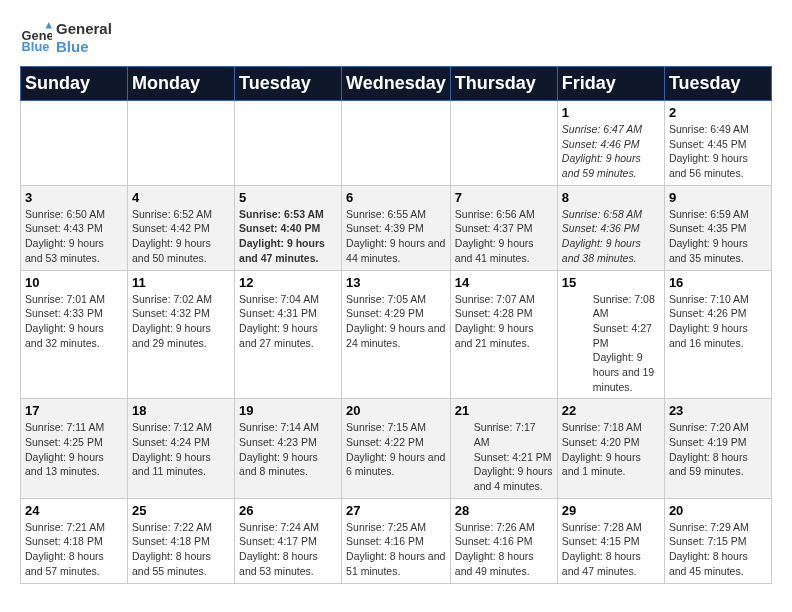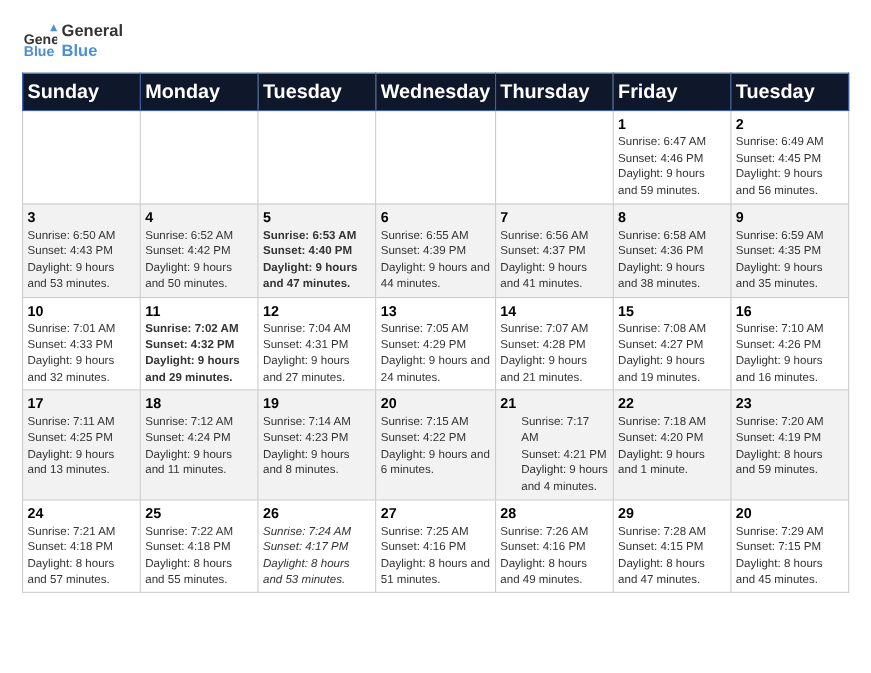--- a/index.html
+++ b/index.html
@@ -110,21 +110,21 @@
   </thead>
   <tbody id="calendar-body">
   <tr>
         <td class="empty-cell"></td>
         <td class="empty-cell"></td>
         <td class="empty-cell"></td>
         <td class="empty-cell"></td>
         <td class="empty-cell"></td>
         <td>
           <span class="day-num">1</span>
-          <div class="day-info" style="white-space: pre-line;">Sunrise: 6:47 AM
+          <div class="day-info" style="white-space: pre-line; font-style: italic;">Sunrise: 6:47 AM
 Sunset: 4:46 PM
 Daylight: 9 hours and 59 minutes.</div>
         </td>
         <td>
           <span class="day-num">2</span>
           <div class="day-info" style="white-space: pre-line;">Sunrise: 6:49 AM
 Sunset: 4:45 PM
 Daylight: 9 hours and 56 minutes.</div>
         </td>
       </tr>
@@ -154,41 +154,41 @@
 Daylight: 9 hours and 44 minutes.</div>
         </td>
         <td>
           <span class="day-num">7</span>
           <div class="day-info" style="white-space: pre-line;">Sunrise: 6:56 AM
 Sunset: 4:37 PM
 Daylight: 9 hours and 41 minutes.</div>
         </td>
         <td>
           <span class="day-num">8</span>
-          <div class="day-info" style="white-space: pre-line;">Sunrise: 6:58 AM
+          <div class="day-info" style="white-space: pre-line; font-style: italic;">Sunrise: 6:58 AM
 Sunset: 4:36 PM
 Daylight: 9 hours and 38 minutes.</div>
         </td>
         <td>
           <span class="day-num">9</span>
           <div class="day-info" style="white-space: pre-line;">Sunrise: 6:59 AM
 Sunset: 4:35 PM
 Daylight: 9 hours and 35 minutes.</div>
         </td>
       </tr>
       <tr>
         <td>
           <span class="day-num">10</span>
           <div class="day-info" style="white-space: pre-line;">Sunrise: 7:01 AM
 Sunset: 4:33 PM
 Daylight: 9 hours and 32 minutes.</div>
         </td>
         <td>
           <span class="day-num">11</span>
-          <div class="day-info" style="white-space: pre-line; font-weight: bold;">Sunrise: 7:02 AM
+          <div class="day-info" style="white-space: pre-line;">Sunrise: 7:02 AM
 Sunset: 4:32 PM
 Daylight: 9 hours and 29 minutes.</div>
         </td>
         <td>
           <span class="day-num">12</span>
           <div class="day-info" style="white-space: pre-line;">Sunrise: 7:04 AM
 Sunset: 4:31 PM
 Daylight: 9 hours and 27 minutes.</div>
         </td>
         <td>
@@ -198,21 +198,21 @@
 Daylight: 9 hours and 24 minutes.</div>
         </td>
         <td>
           <span class="day-num">14</span>
           <div class="day-info" style="white-space: pre-line;">Sunrise: 7:07 AM
 Sunset: 4:28 PM
 Daylight: 9 hours and 21 minutes.</div>
         </td>
         <td>
           <span class="day-num">15</span>
-          <div class="day-info" style="white-space: pre-line;">Sunrise: 7:08 AM
+          <div class="day-info" style="white-space: pre-line; margin-left: 31px;">Sunrise: 7:08 AM
 Sunset: 4:27 PM
 Daylight: 9 hours and 19 minutes.</div>
         </td>
         <td>
           <span class="day-num">16</span>
           <div class="day-info" style="white-space: pre-line;">Sunrise: 7:10 AM
 Sunset: 4:26 PM
 Daylight: 9 hours and 16 minutes.</div>
         </td>
       </tr>
@@ -268,21 +268,21 @@
 Daylight: 8 hours and 57 minutes.</div>
         </td>
         <td>
           <span class="day-num">25</span>
           <div class="day-info" style="white-space: pre-line;">Sunrise: 7:22 AM
 Sunset: 4:18 PM
 Daylight: 8 hours and 55 minutes.</div>
         </td>
         <td>
           <span class="day-num">26</span>
-          <div class="day-info" style="white-space: pre-line; font-style: italic;">Sunrise: 7:24 AM
+          <div class="day-info" style="white-space: pre-line;">Sunrise: 7:24 AM
 Sunset: 4:17 PM
 Daylight: 8 hours and 53 minutes.</div>
         </td>
         <td>
           <span class="day-num">27</span>
           <div class="day-info" style="white-space: pre-line;">Sunrise: 7:25 AM
 Sunset: 4:16 PM
 Daylight: 8 hours and 51 minutes.</div>
         </td>
         <td>

